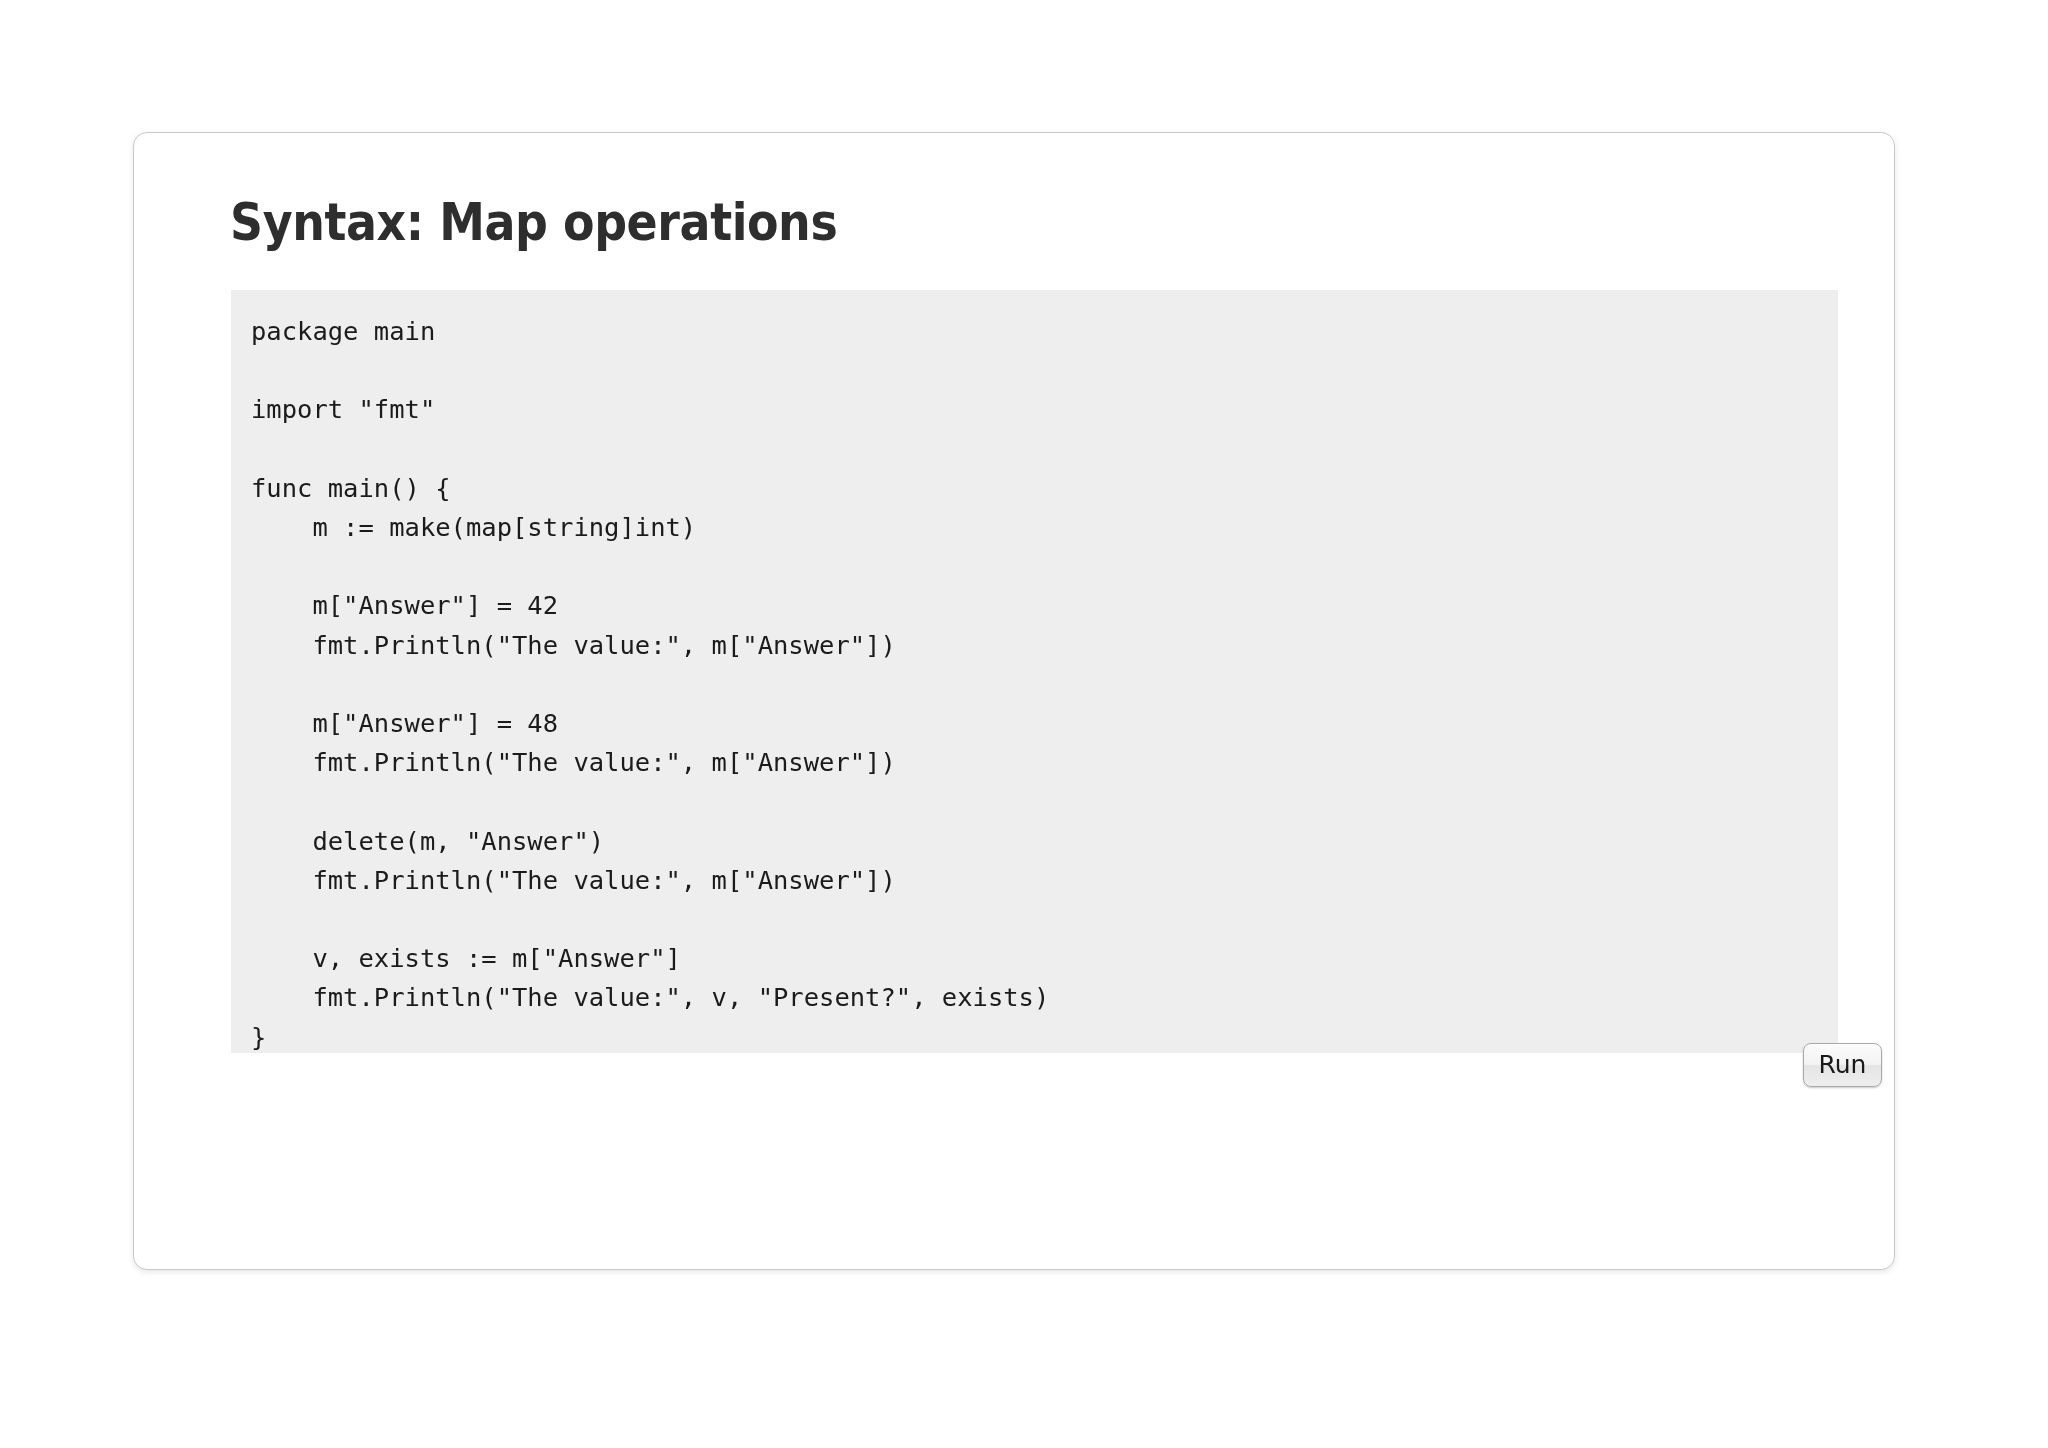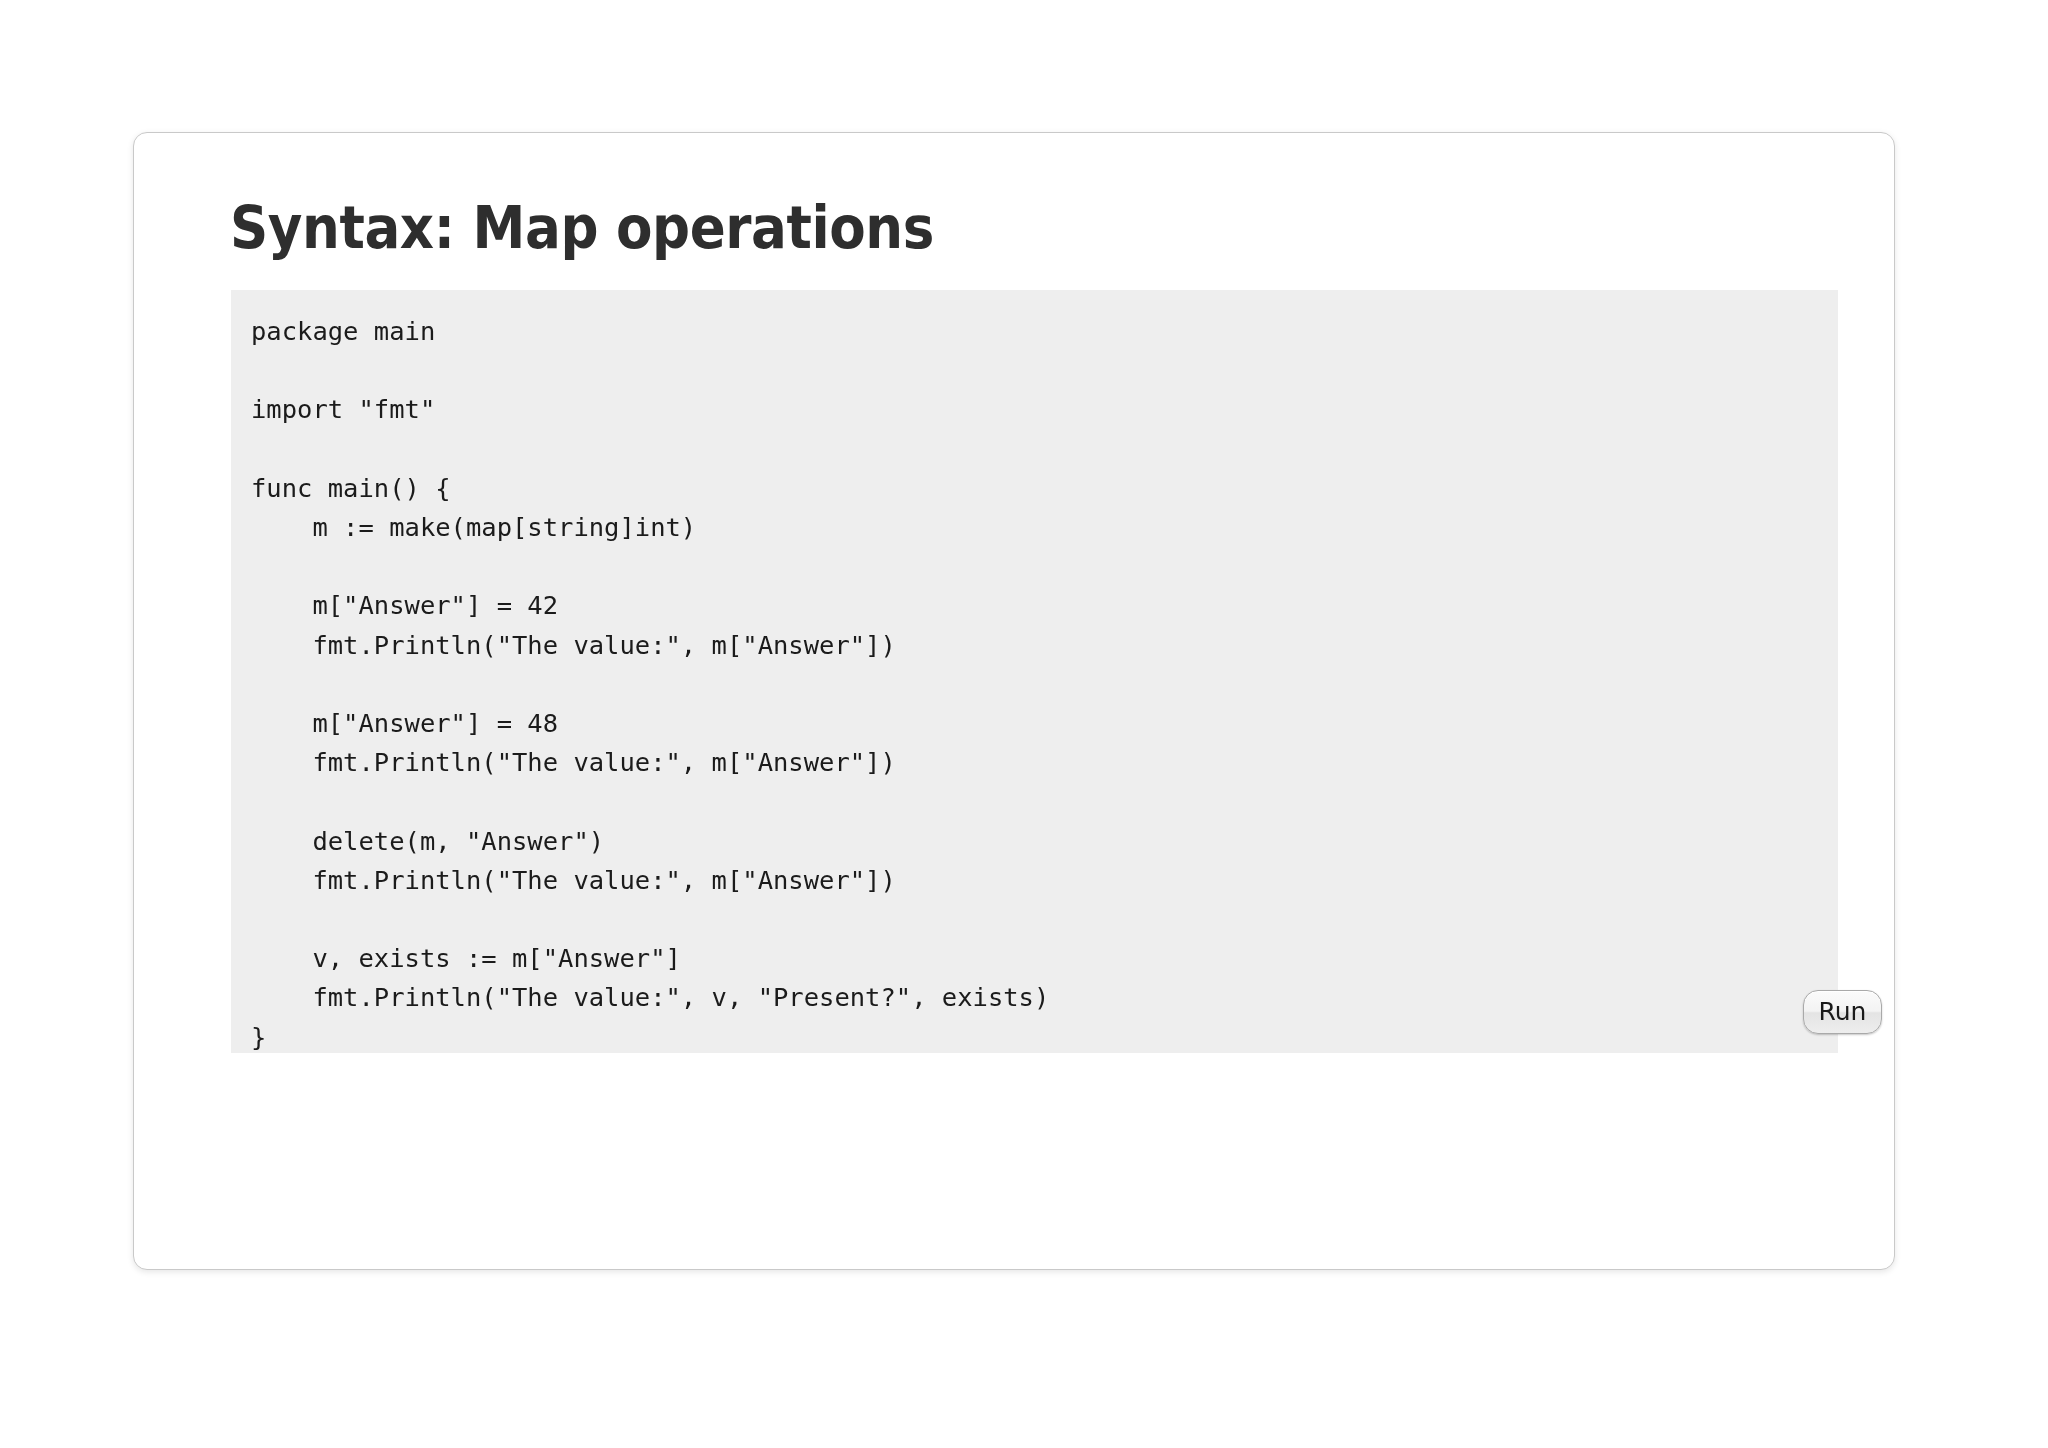--- a/index.html
+++ b/index.html
@@ -25,21 +25,21 @@
     border-radius: 14px;
     box-shadow: 0 2px 6px rgba(0,0,0,0.10);
     box-sizing: border-box;
   }
 
   .slide-title {
     position: absolute;
     left: 96px;
     top: 60px;
     font-family: "DejaVu Sans", "Liberation Sans", sans-serif;
-    font-size: 59px;
+    font-size: 51px;
     font-weight: 600;
     font-stretch: semi-condensed;
     color: #2e2e2e;
     letter-spacing: -0.4px;
     white-space: nowrap;
   }
 
   .code-block {
     position: absolute;
     left: 97px;
@@ -57,25 +57,25 @@
     font-size: 25.5px;
     line-height: 39.2px;
     color: #1b1b1b;
     white-space: pre;
     tab-size: 4;
   }
 
   .run-button {
     position: absolute;
     left: 1572px;
-    top: 700px;
+    top: 753px;
     width: 79px;
     height: 44px;
     border: 1px solid #a9a9a9;
-    border-radius: 15px;
+    border-radius: 8px;
     background: linear-gradient(to bottom, #fbfbfb 0%, #f3f3f3 48%, #e4e4e4 52%, #eeeeee 100%);
     box-shadow: 0 1px 2px rgba(0,0,0,0.22), inset 0 1px 0 #ffffff;
     color: #1a1a1a;
     font-family: "DejaVu Sans", "Liberation Sans", sans-serif;
     font-size: 25px;
     line-height: 42px;
     text-align: center;
     cursor: pointer;
     box-sizing: border-box;
     padding: 0;

